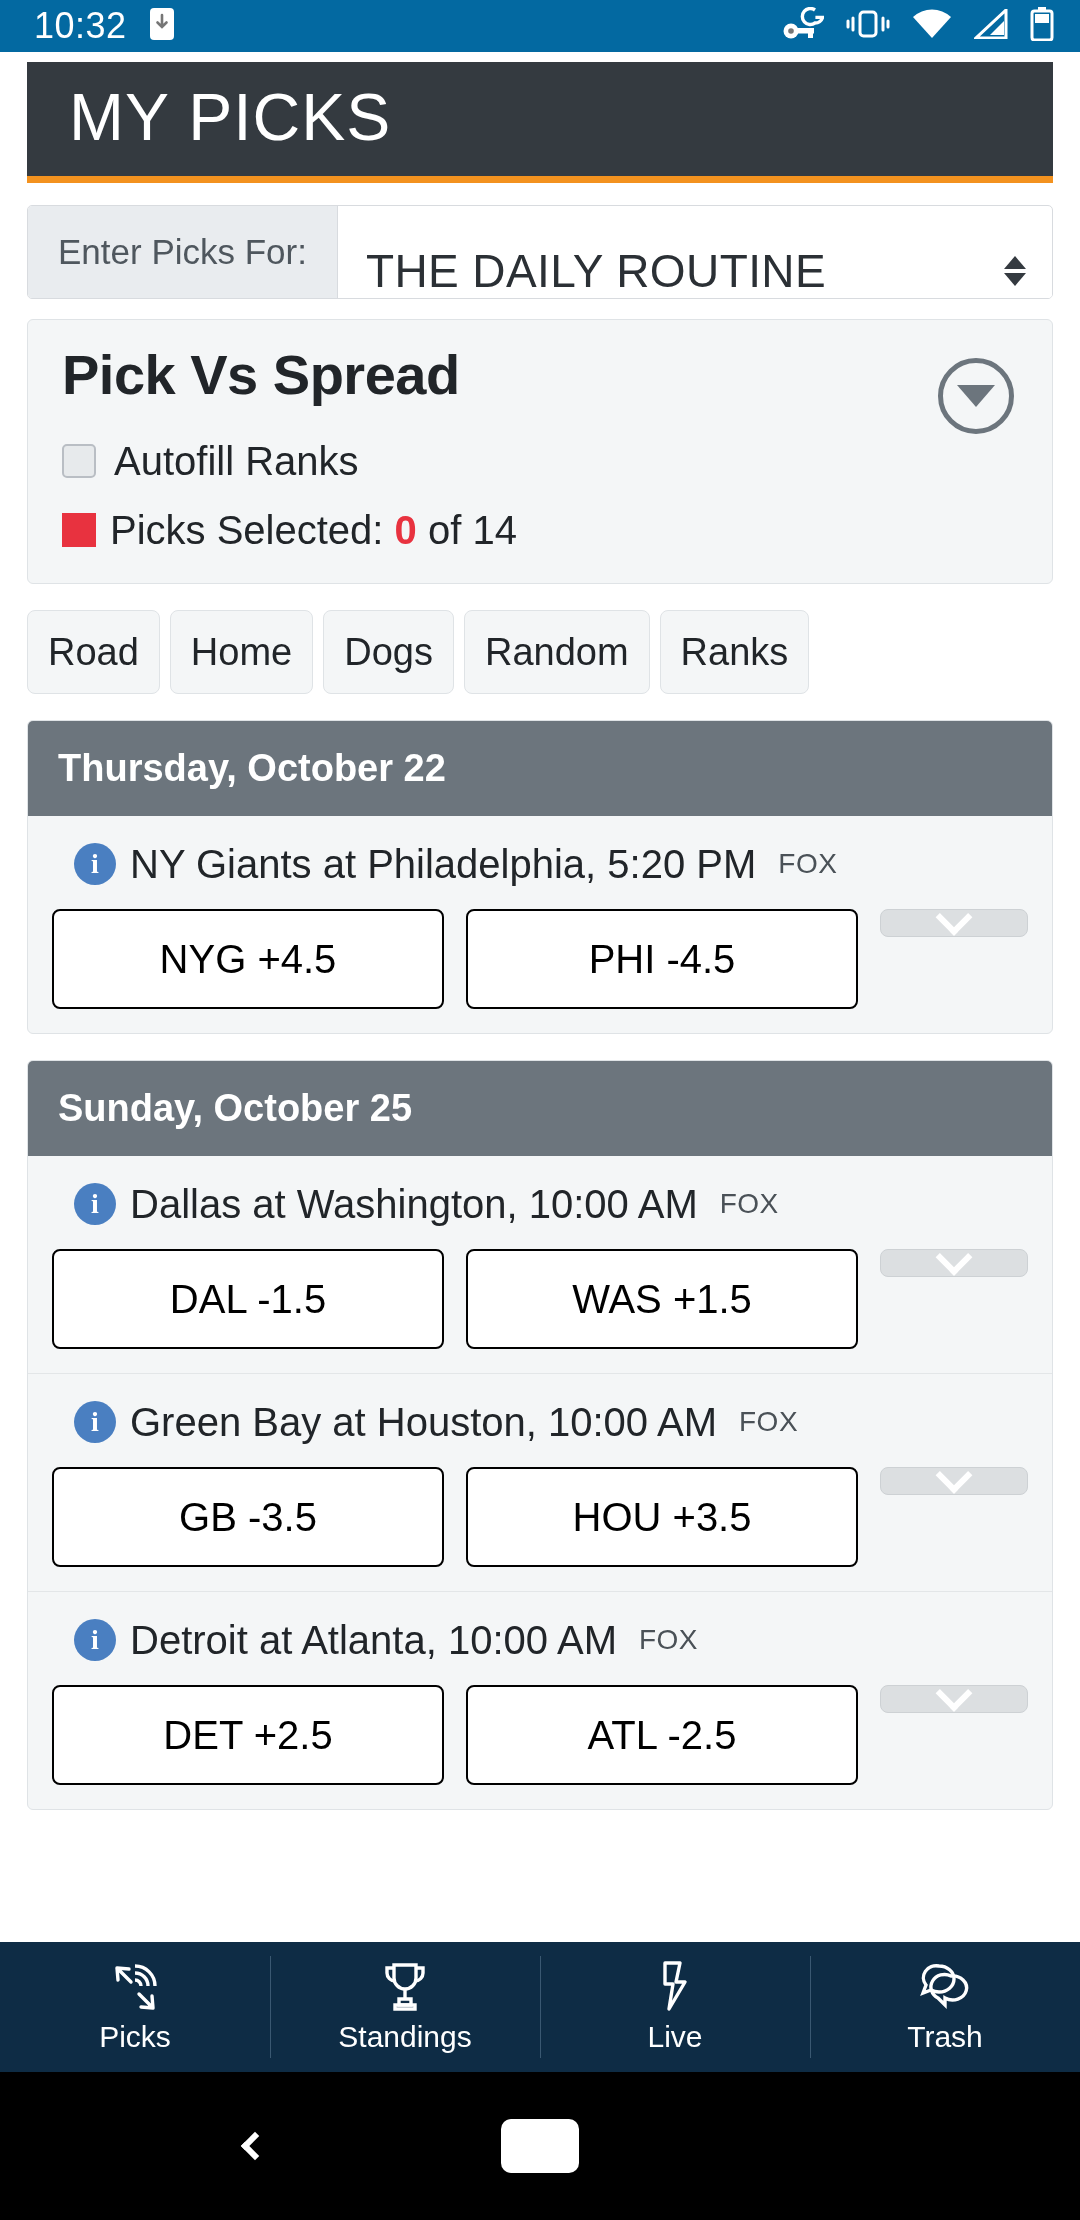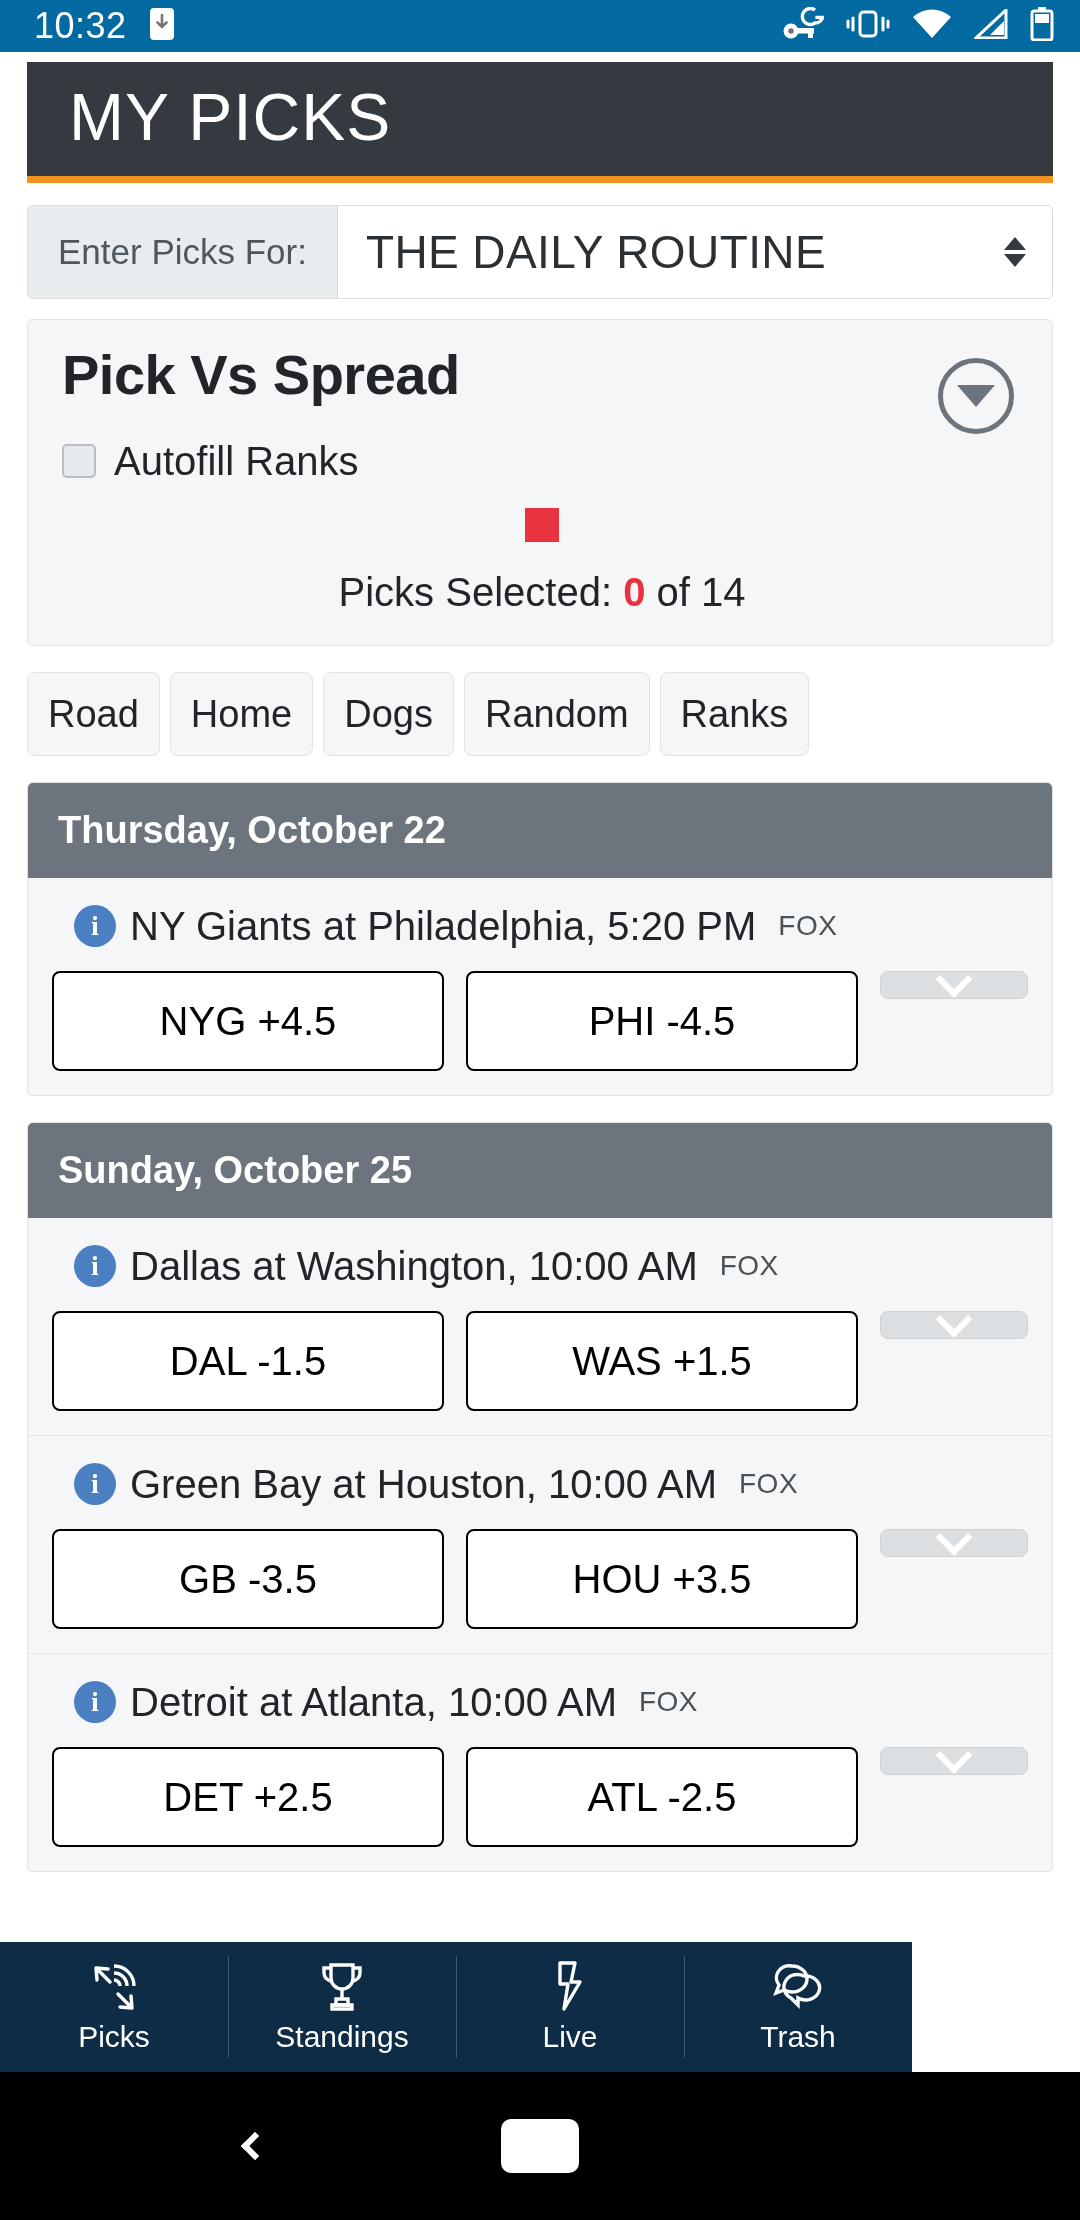--- a/index.html
+++ b/index.html
@@ -49,21 +49,21 @@
     font-size: 66px;
     font-weight: 400;
     letter-spacing: 1px;
     line-height: 1.0;
   }
 
   
   .pool-row {
     margin: 22px 27px 4px 27px;
     display: flex;
-    align-items: center;
+    align-items: flex-end;
     border: 1px solid #d8dbdf;
     border-radius: 5px;
     overflow: hidden;
     background: #ffffff;
   }
   .pool-label {
     background: #e9ecef;
     color: #4f575e;
     font-size: 35px;
     padding: 26px 30px 26px 30px;
@@ -156,23 +156,22 @@
     flex: none;
   }
   .pvs-check-label {
     font-size: 40px;
     color: #212529;
     text-align: center;
   }
   .pvs-count-row {
     display: flex;
     align-items: center;
-    gap: 28px;
+    gap: 14px;
     margin-top: 24px;
-    flex-direction: column;
   }
   .red-sq {
     width: 34px;
     height: 34px;
     background: #e8323f;
     flex: none;
   }
   .pvs-count-text {
     font-size: 40px;
     color: #212529;
@@ -281,21 +280,21 @@
     border-right: 6px solid #ffffff;
     border-bottom: 6px solid #ffffff;
     transform: rotate(45deg) translate(-4px, -4px);
   }
 
   
   .tabbar {
     position: absolute;
     left: 0;
     bottom: 148px;
-    width: 912px;
+    width: 1080px;
     height: 130px;
     background: #0e2c45;
     display: flex;
     align-items: stretch;
   }
   .tab {
     flex: 1;
     display: flex;
     flex-direction: column;
     align-items: center;

